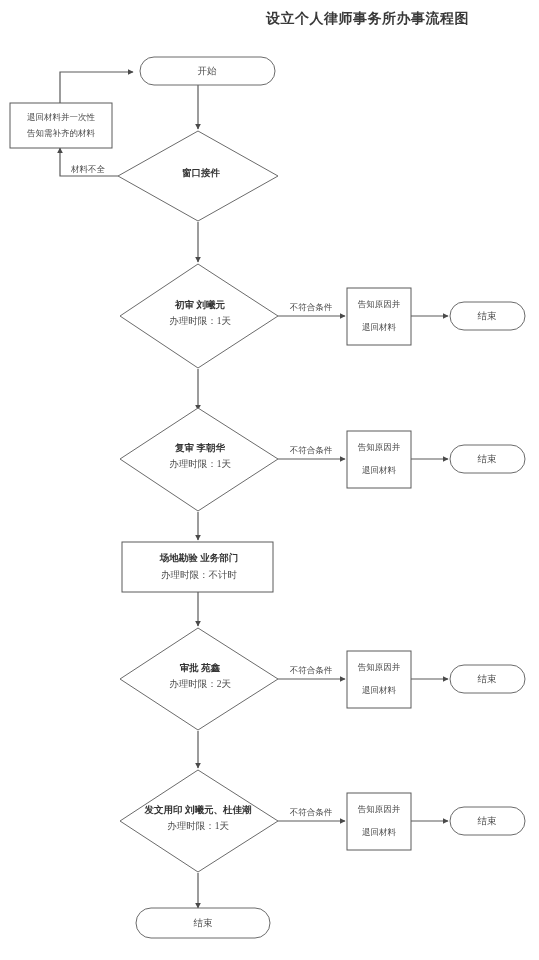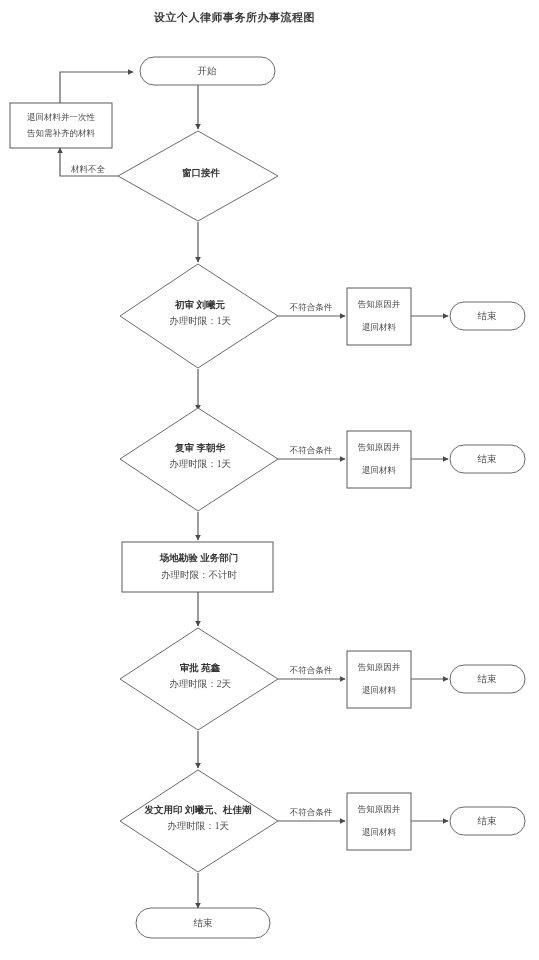--- a/index.html
+++ b/index.html
@@ -18,22 +18,22 @@
     position: relative;
     width: 539px;
     height: 960px;
     background: #ffffff;
   }
   #chart-title {
     position: absolute;
     left: 0;
     top: 10px;
     width: 469px;
-    text-align: center;
-    font-size: 11px;
+    text-align: right;
+    font-size: 14px;
     font-weight: bold;
     letter-spacing: 0.5px;
     color: #3a3a3a;
   }
   svg#flow {
     position: absolute;
     left: 0;
     top: 0;
     width: 539px;
     height: 960px;

